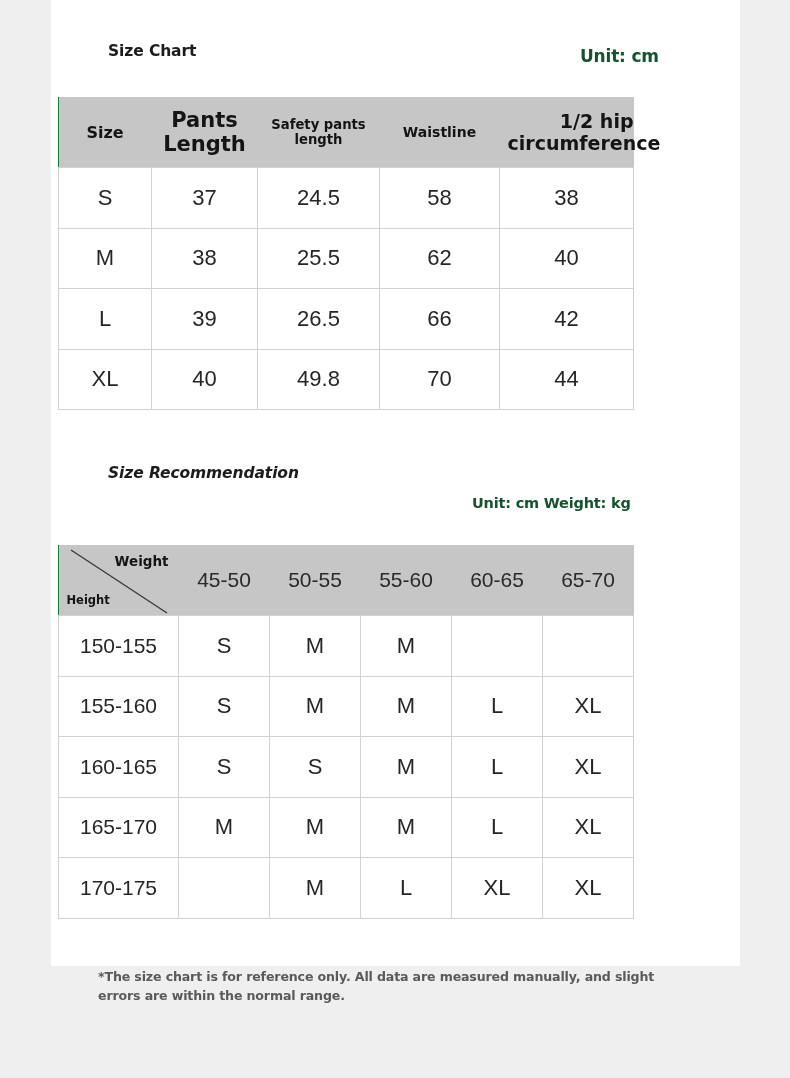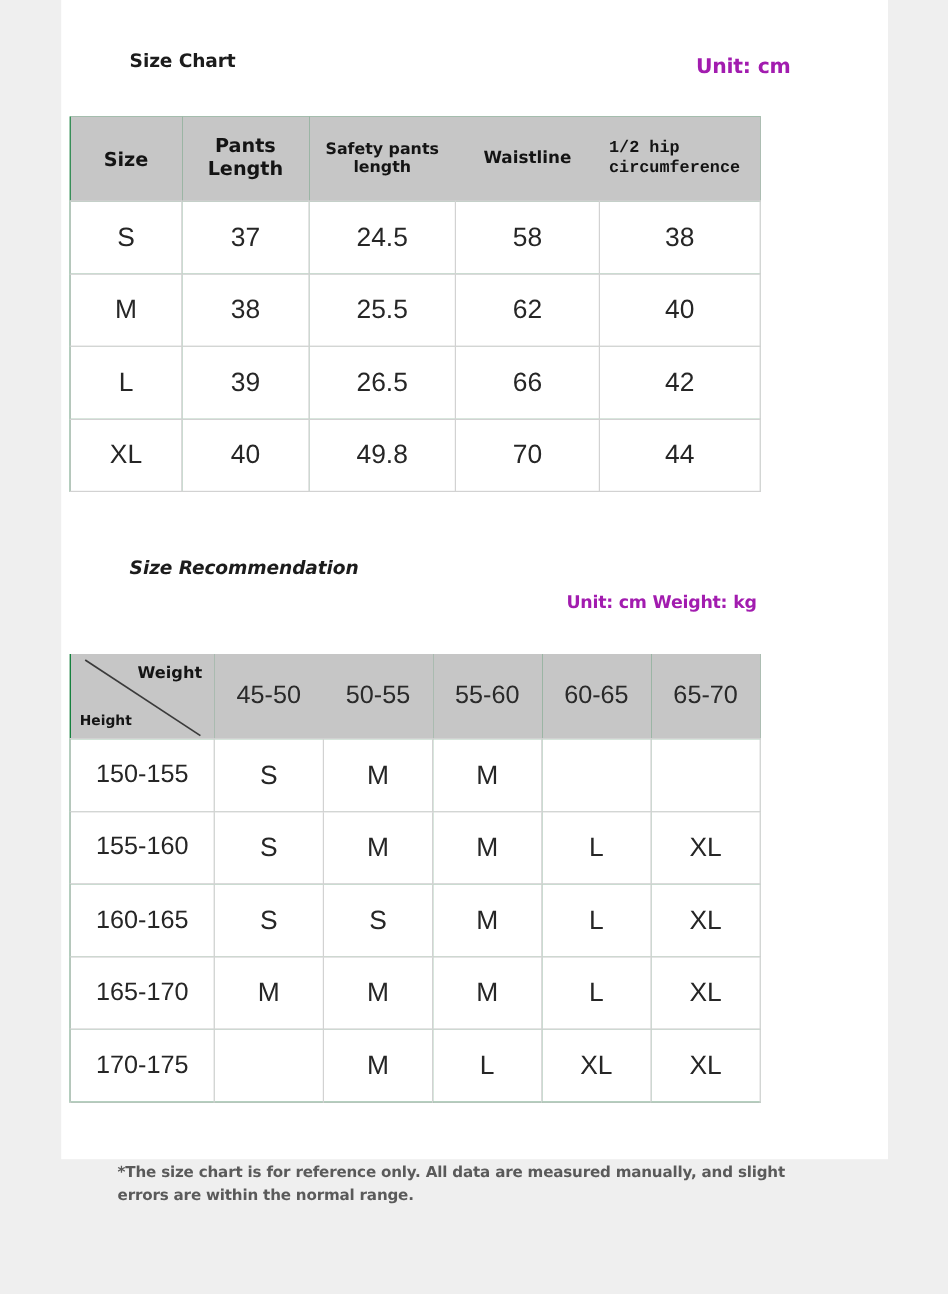--- a/index.html
+++ b/index.html
@@ -41,21 +41,21 @@
     font-weight: bold;
     font-size: 15.5px;
     color: #1c1c1c;
     letter-spacing: -0.1px;
     white-space: nowrap;
   }
   .section-unit {
     position: absolute;
     font-family: "DejaVu Sans", sans-serif;
     font-weight: bold;
-    color: #a21caf;
+    color: #14532d;
     white-space: nowrap;
     letter-spacing: -0.2px;
   }
 
   
   table.sz {
     position: absolute;
     border-collapse: collapse;
     table-layout: fixed;
     background: #15803d;
@@ -85,24 +85,24 @@
   
   #table-size-chart { left: 58px; top: 97px; width: 575px; }
   #table-size-chart thead th { height: 70px; }
   #table-size-chart tbody tr { height: 60.5px; }
   #table-size-chart col.c0 { width: 93px; }
   #table-size-chart col.c1 { width: 106px; }
   #table-size-chart col.c2 { width: 122px; }
   #table-size-chart col.c3 { width: 120px; }
   #table-size-chart col.c4 { width: 134px; }
   #table-size-chart thead th.h-size { font-size: 16px; }
-  #table-size-chart thead th.h-pants { font-size: 16px; line-height: 1.16; }
+  #table-size-chart thead th.h-pants { font-size: 21px; line-height: 1.16; }
   #table-size-chart thead th.h-safety { font-size: 13.2px; }
   #table-size-chart thead th.h-waist { font-size: 14px; }
-  #table-size-chart thead th.h-hip { font-size: 14px; line-height: 1.16; text-align: left; padding-left: 8px; font-family: Liberation Mono, monospace; }
+  #table-size-chart thead th.h-hip { font-size: 19px; line-height: 1.16; text-align: right; padding-left: 8px; }
 
   
   #table-size-reco { left: 58px; top: 545px; width: 575px; }
   #table-size-reco thead th { height: 70px; margin-left: 48px; }
   #table-size-reco tbody tr { height: 60.5px; }
   #table-size-reco col.r0 { width: 120px; }
   #table-size-reco col.rx { width: 91px; }
   #table-size-reco thead th.wt {
     font-family: "Liberation Sans", sans-serif;
     font-weight: normal;

